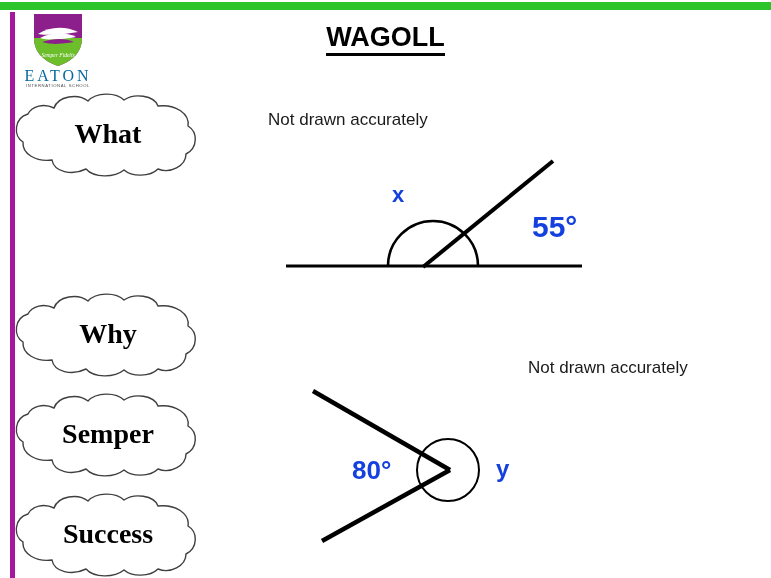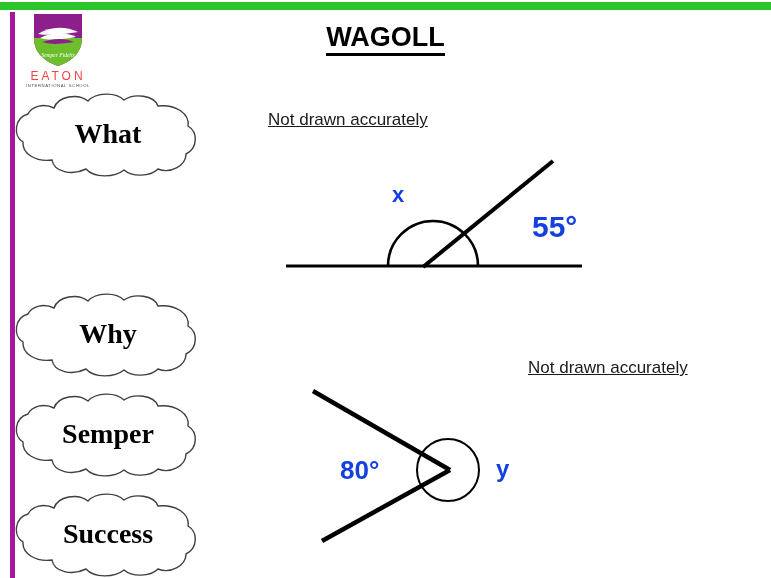--- a/index.html
+++ b/index.html
@@ -36,24 +36,24 @@
     left: 24px;
     top: 12px;
     width: 68px;
     text-align: center;
   }
   #logo-shield {
     display: block;
     margin: 0 auto;
   }
   .logo-word {
-    font-family: Liberation Sans, sans-serif;
-    font-size: 12px;
+    font-family: Liberation Serif, serif;
+    font-size: 16px;
     letter-spacing: 3px;
-    color: #ef4444;
+    color: #0369a1;
     line-height: 14px;
     margin-top: 1px;
   }
   .logo-sub {
     font-family: "Liberation Sans", sans-serif;
     font-size: 4.2px;
     letter-spacing: 0.6px;
     color: #4b4b4b;
     line-height: 6px;
   }
@@ -102,32 +102,31 @@
     padding-left: 4px;
     box-sizing: border-box;
   }
   
   .nda-text {
     position: absolute;
     font-family: "Liberation Sans", sans-serif;
     font-size: 17px;
     color: #1a1a1a;
     white-space: nowrap;
-    text-decoration: underline;
   }
   .angle-label {
     position: absolute;
     font-family: "Liberation Sans", sans-serif;
     font-weight: bold;
     color: #1440e0;
     white-space: nowrap;
   }
   #label-x  { left: 392px; top: 182px; font-size: 22px; }
   #label-55 { left: 496px; top: 210px; font-size: 30px; }
-  #label-80 { left: 340px; top: 455px; font-size: 26px; }
+  #label-80 { left: 352px; top: 455px; font-size: 26px; }
   #label-y  { left: 496px; top: 455px; font-size: 24px; }
   #nda-1 { left: 268px; top: 110px; }
   #nda-2 { left: 528px; top: 358px; }
   svg.diagram {
     position: absolute;
     left: 0;
     top: 0;
     width: 771px;
     height: 578px;
     pointer-events: none;

